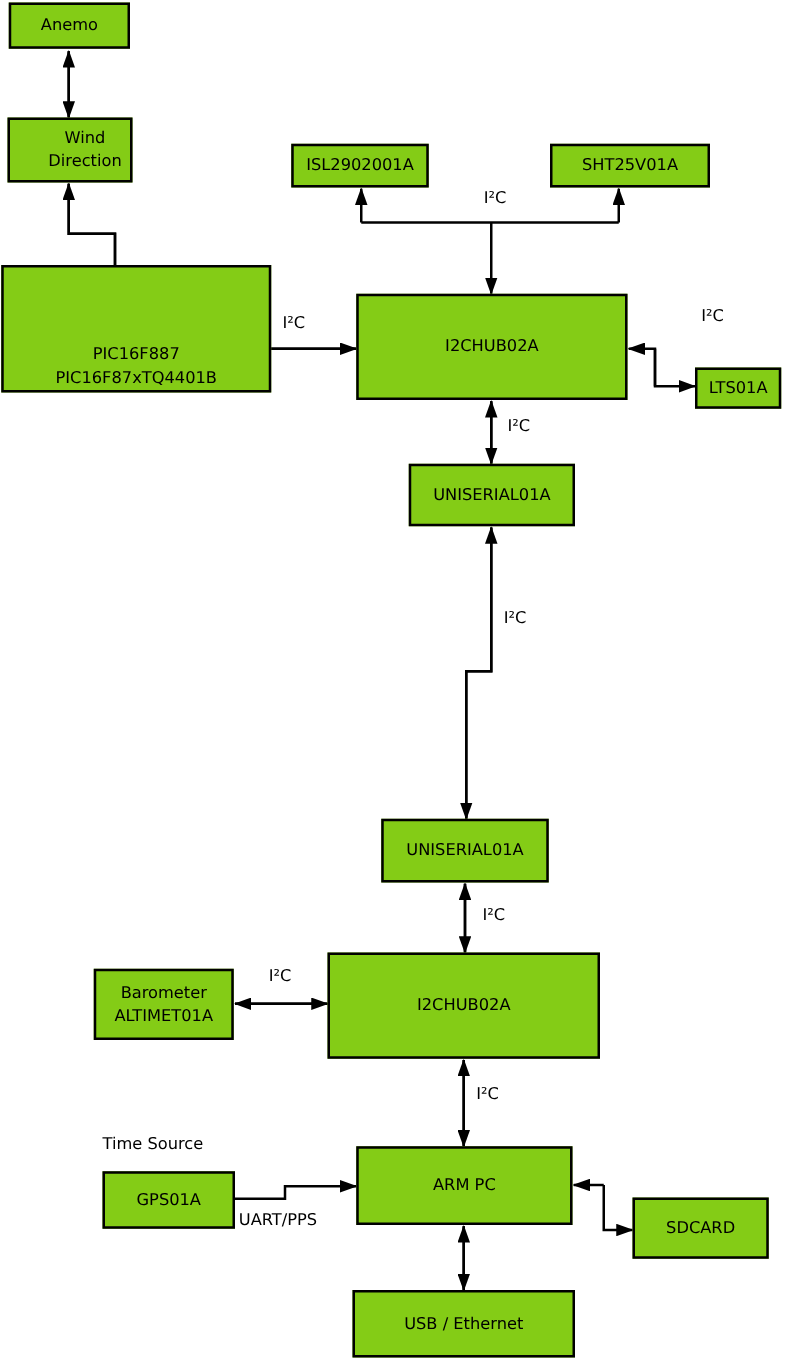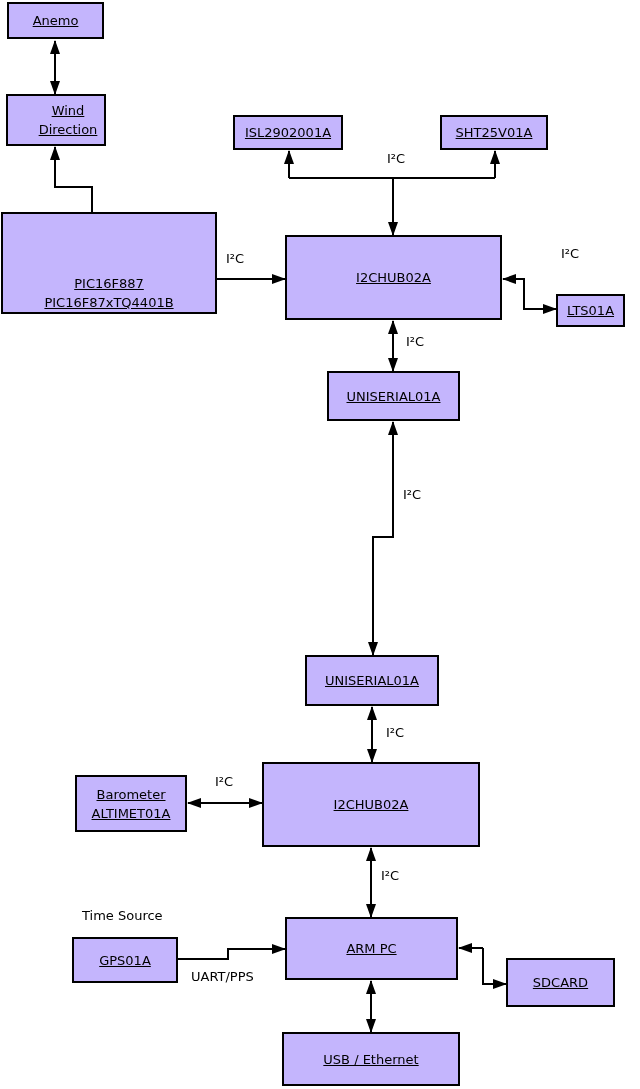--- a/index.html
+++ b/index.html
@@ -23,50 +23,49 @@
   }
   svg.wires path {
     stroke: #000;
     stroke-width: 2;
     fill: none;
   }
   .node {
     position: absolute;
     box-sizing: border-box;
     border: 2px solid #000;
-    background: #c4b5fd;
+    background: #84cc16;
     display: flex;
     flex-direction: column;
     align-items: center;
     justify-content: center;
     text-align: center;
     font-size: 13px;
     line-height: 19px;
     white-space: nowrap;
-    text-decoration: underline;
   }
   .edge-label, .annotation {
     position: absolute;
     font-size: 13px;
     line-height: 15px;
     white-space: nowrap;
   }
   
   #n-anemo        { left: 7px;   top: 2px;    width: 97px;  height: 37px; }
   #n-wind         { left: 6px;   top: 94px;   width: 100px; height: 52px; padding-left: 24px; }
   #n-pic          { left: 1px;   top: 212px;  width: 216px; height: 102px; justify-content: flex-end; }
   #n-isl          { left: 233px; top: 115px;  width: 110px; height: 35px; }
-  #n-sht          { left: 440px; top: 115px;  width: 108px; height: 35px; }
+  #n-sht          { left: 440px; top: 115px;  width: 128px; height: 35px; }
   #n-hub1         { left: 285px; top: 235px;  width: 217px; height: 85px; }
   #n-lts          { left: 556px; top: 294px;  width: 69px;  height: 33px; }
   #n-uni1         { left: 327px; top: 371px;  width: 133px; height: 50px; }
   #n-uni2         { left: 305px; top: 655px;  width: 134px; height: 51px; }
   #n-hub2         { left: 262px; top: 762px;  width: 218px; height: 85px; }
   #n-baro         { left: 75px;  top: 775px;  width: 112px; height: 57px; }
-  #n-gps          { left: 72px;  top: 937px;  width: 106px; height: 46px; }
+  #n-gps          { left: 82px;  top: 937px;  width: 106px; height: 46px; }
   #n-armpc        { left: 285px; top: 917px;  width: 173px; height: 63px; }
   #n-sdcard       { left: 506px; top: 958px;  width: 109px; height: 49px; }
   #n-usb          { left: 282px; top: 1032px; width: 178px; height: 54px; }
   
   #l-i2c-pic-hub1   { left: 226px; top: 251px; }
   #l-i2c-top-t      { left: 387px; top: 151px; }
   #l-i2c-hub1-lts   { left: 561px; top: 246px; }
   #l-i2c-hub1-uni1  { left: 406px; top: 334px; }
   #l-i2c-uni1-uni2  { left: 403px; top: 487px; }
   #l-i2c-uni2-hub2  { left: 386px; top: 725px; }

